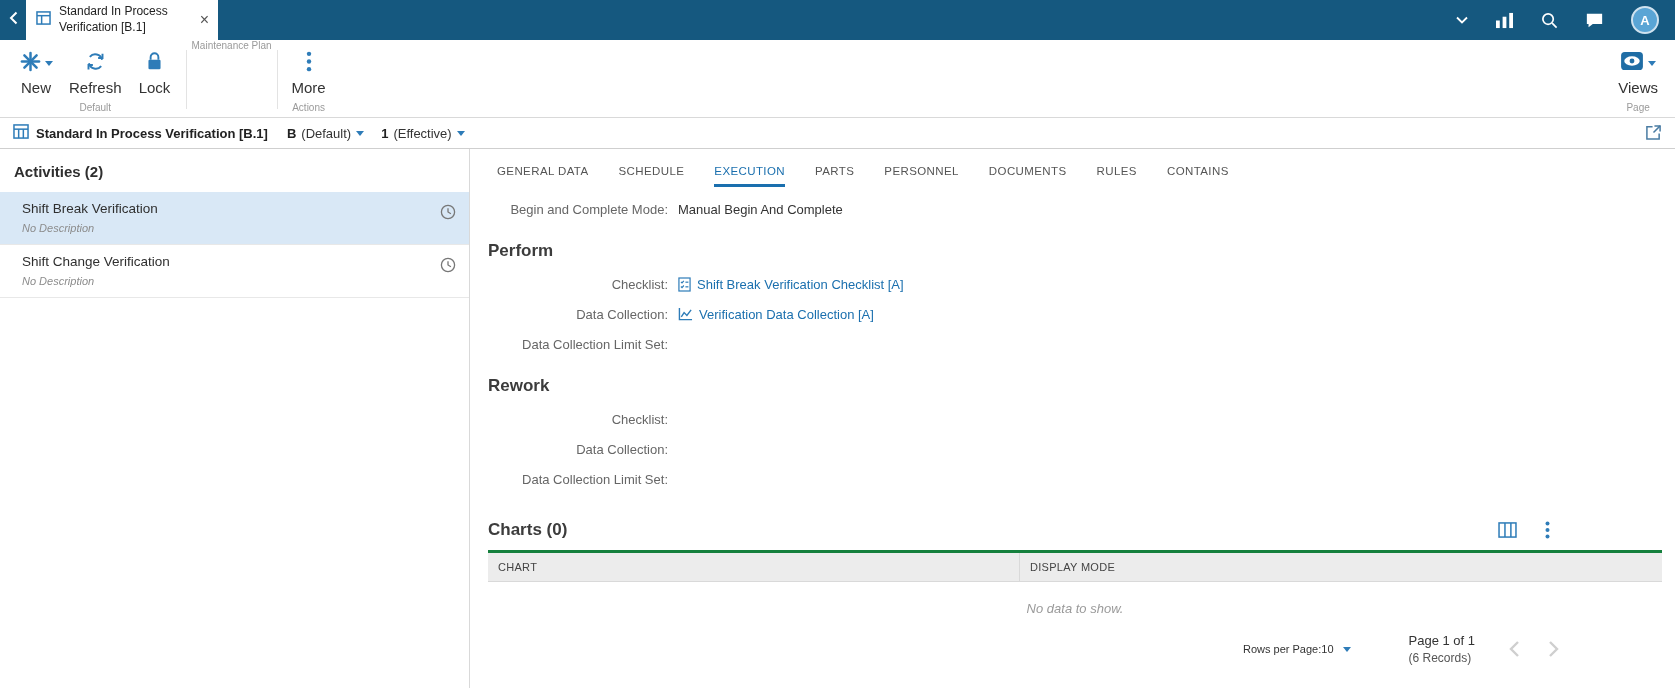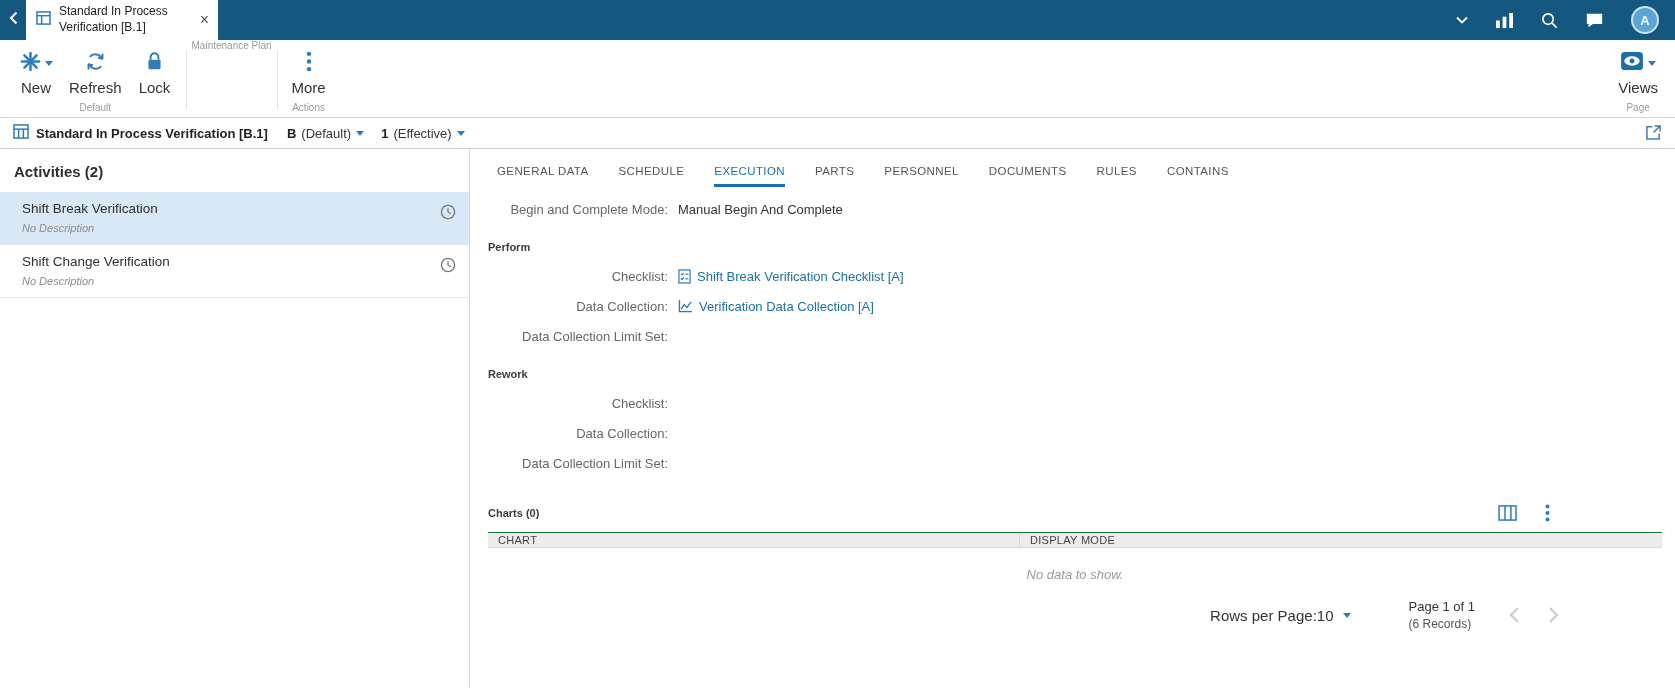--- a/index.html
+++ b/index.html
@@ -56,34 +56,34 @@
   .tab { font-size:11.5px; letter-spacing:.4px; color:#555; padding-bottom:7px; border-bottom:3px solid transparent; cursor:pointer; white-space:nowrap; }
   .tab.active { color:#1a6fae; border-bottom-color:#1a6fae; }
 
   .frow { display:flex; align-items:center; min-height:30px; }
   .frow.first { margin-top:7px; }
   .flabel { width:180px; text-align:right; font-size:13px; color:#666; flex-shrink:0; margin-right:10px; }
   .fvalue { font-size:13px; color:#333; }
   .fval-ic { display:flex; align-items:center; margin-right:6px; }
   .flink { font-size:13px; color:#1a6fae; cursor:pointer; text-decoration:none; }
 
-  .sect-heading { font-size:11px; font-weight:600; color:#3c3c3c; margin-top:17px; margin-bottom:8px; }
+  .sect-heading { font-size:17px; font-weight:600; color:#3c3c3c; margin-top:17px; margin-bottom:8px; }
 
   .charts-head { display:flex; align-items:center; margin-top:26px; }
   .charts-icons { margin-left:auto; margin-right:112px; display:flex; align-items:center; gap:28px; }
   .charts-icons > span { cursor:pointer; display:flex; align-items:center; }
 
   .gtable { margin-top:10px; }
-  .ghead { display:flex; height:16px; background:#ececec; border-top:1px solid #15803d; border-bottom:1px solid #d9d9d9; font-size:11px; color:#444; letter-spacing:.3px; }
+  .ghead { display:flex; height:32px; background:#ececec; border-top:3px solid #15803d; border-bottom:1px solid #d9d9d9; font-size:11px; color:#444; letter-spacing:.3px; }
   .gcol1 { width:532px; padding-left:10px; border-right:1px solid #d9d9d9; display:flex; align-items:center; }
   .gcol2 { flex:1; padding-left:10px; display:flex; align-items:center; }
   .gempty { text-align:center; font-style:italic; color:#9a9a9a; font-size:13px; margin-top:19px; }
 
   .pager { display:flex; align-items:center; justify-content:flex-end; margin-top:17px; padding-right:103px; }
-  .rpp { display:flex; align-items:center; gap:9px; font-size:15px; color:#333; cursor:pointer; }
+  .rpp { display:flex; align-items:center; gap:9px; font-size:11px; color:#333; cursor:pointer; }
   .pinfo { margin-left:58px; }
   .pinfo .l1 { font-size:13px; color:#333; }
   .pinfo .l2 { font-size:12px; color:#555; margin-top:3px; }
   .pnav { display:flex; gap:28px; margin-left:34px; }
   .pnav span { cursor:pointer; display:flex; align-items:center; }
 </style>
 </head>
 <body>
 
 <div class="topbar">

